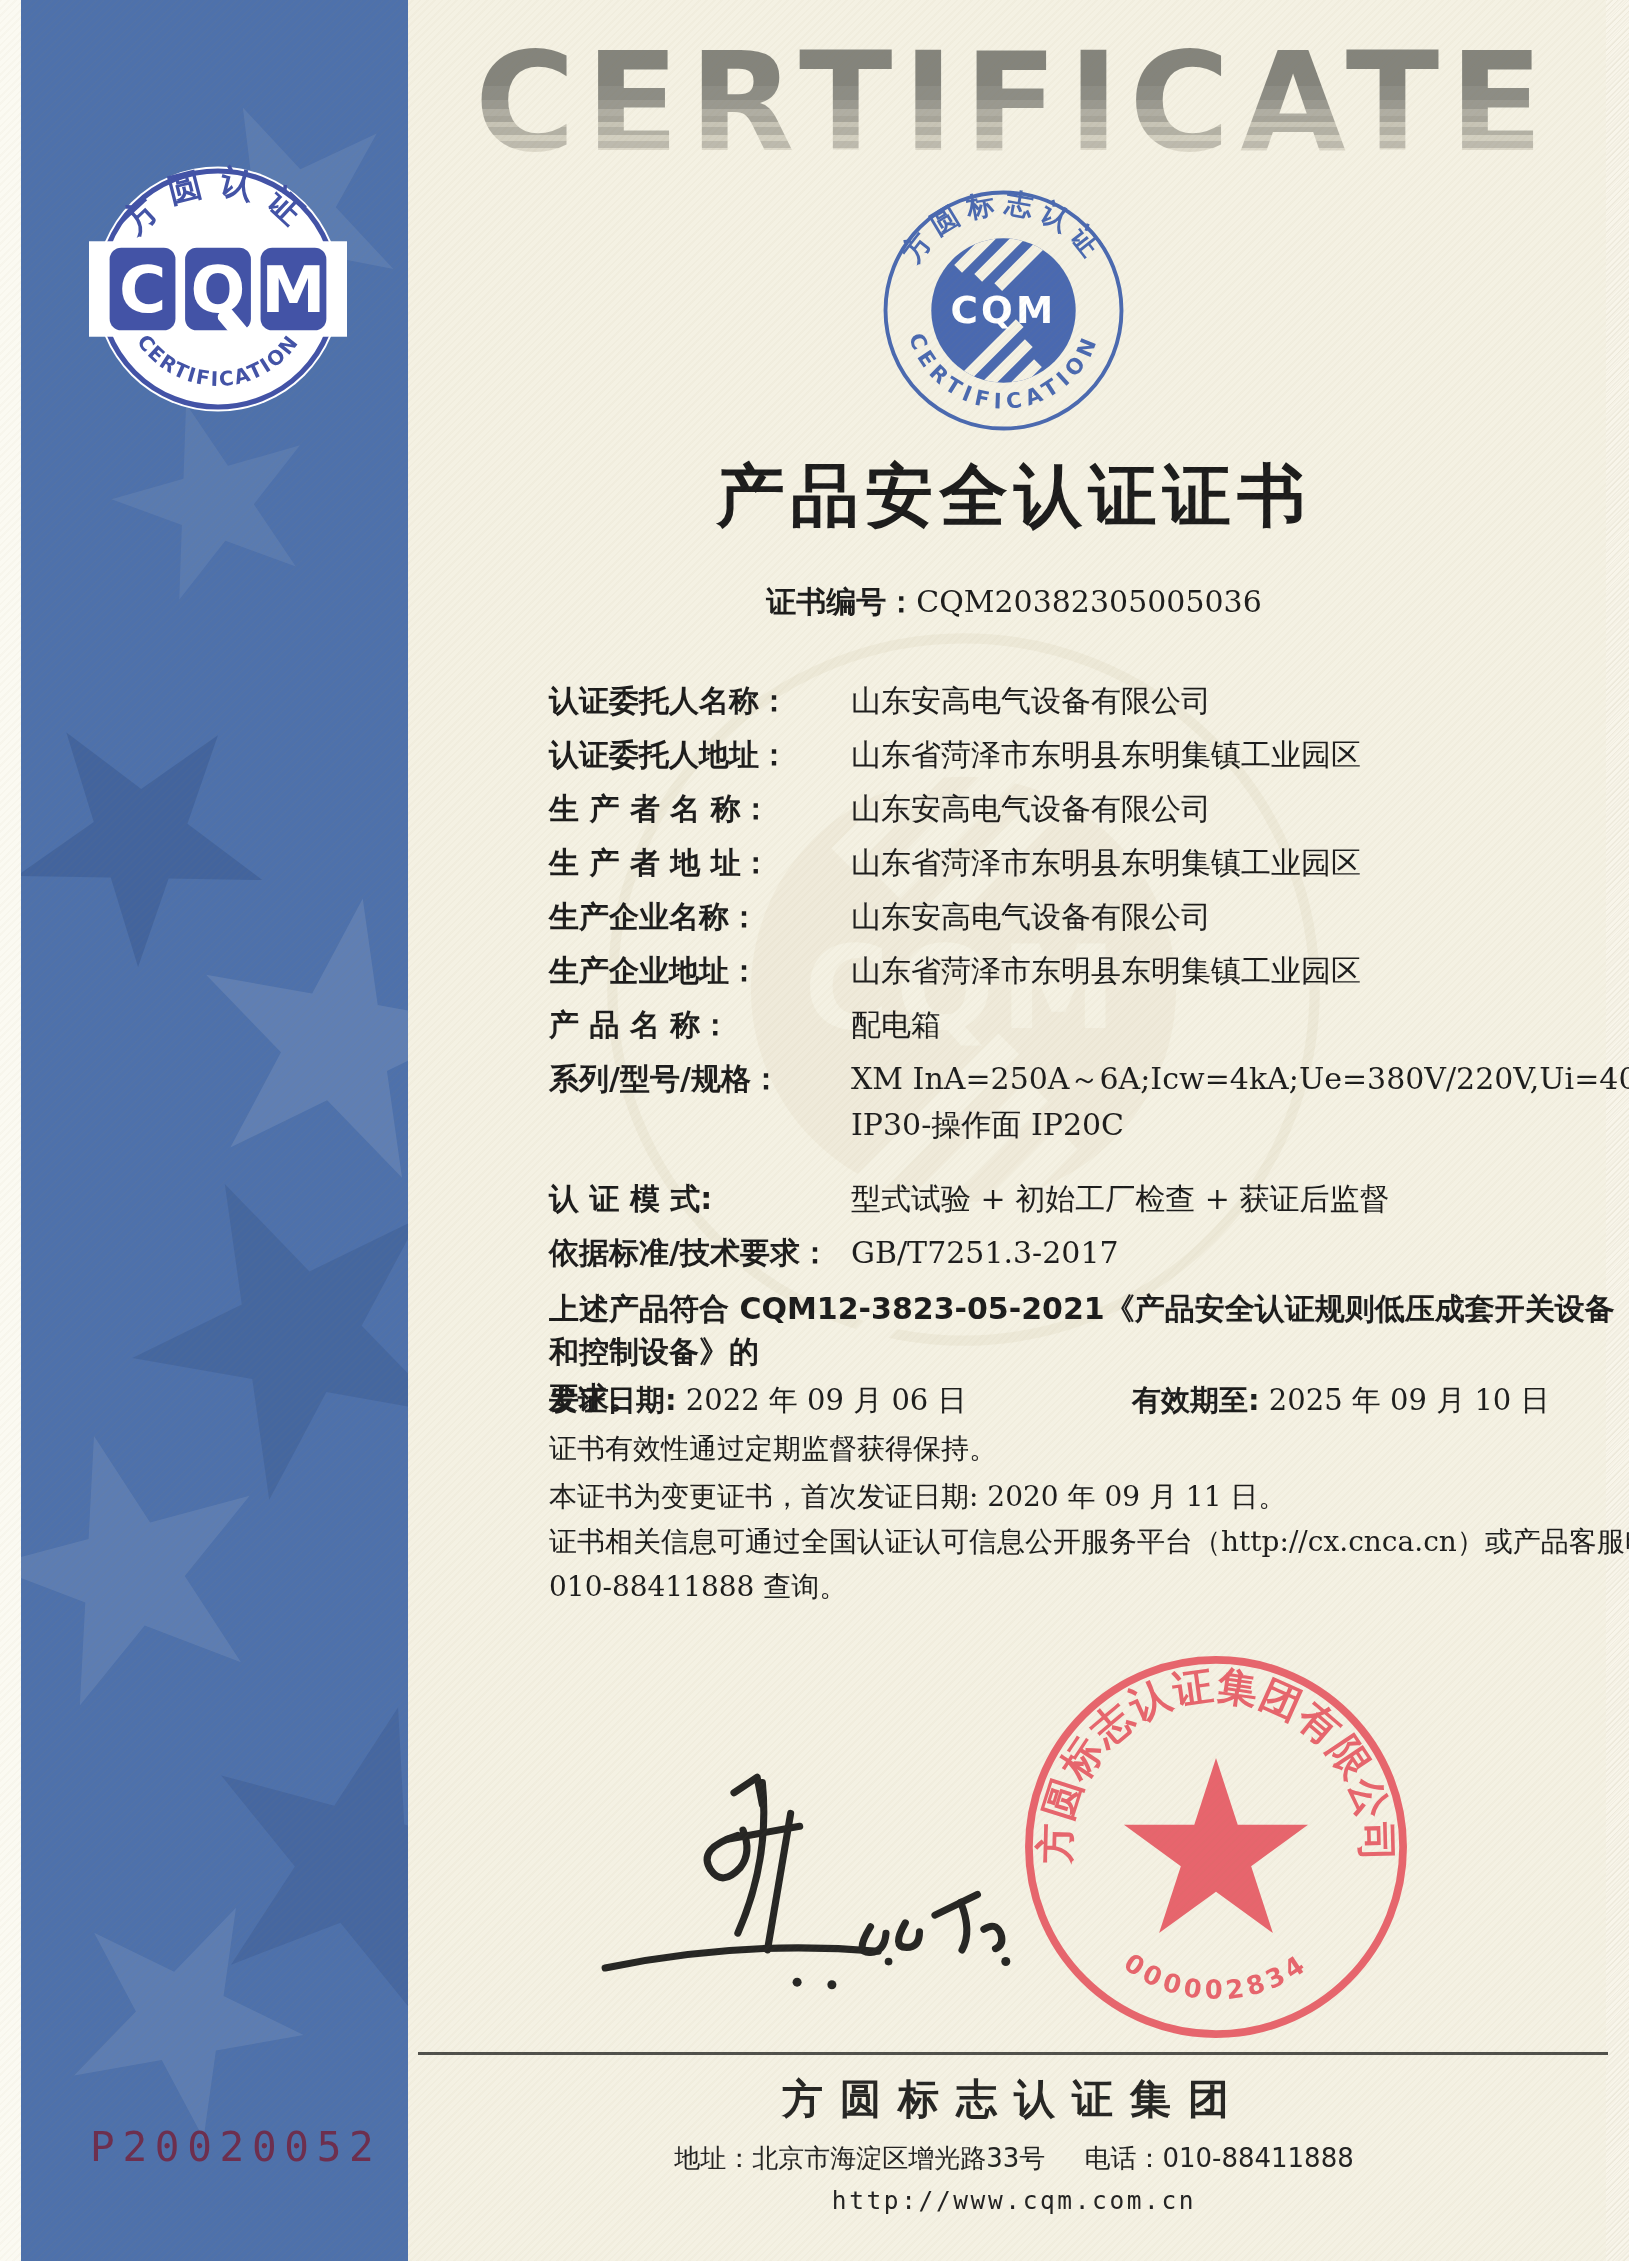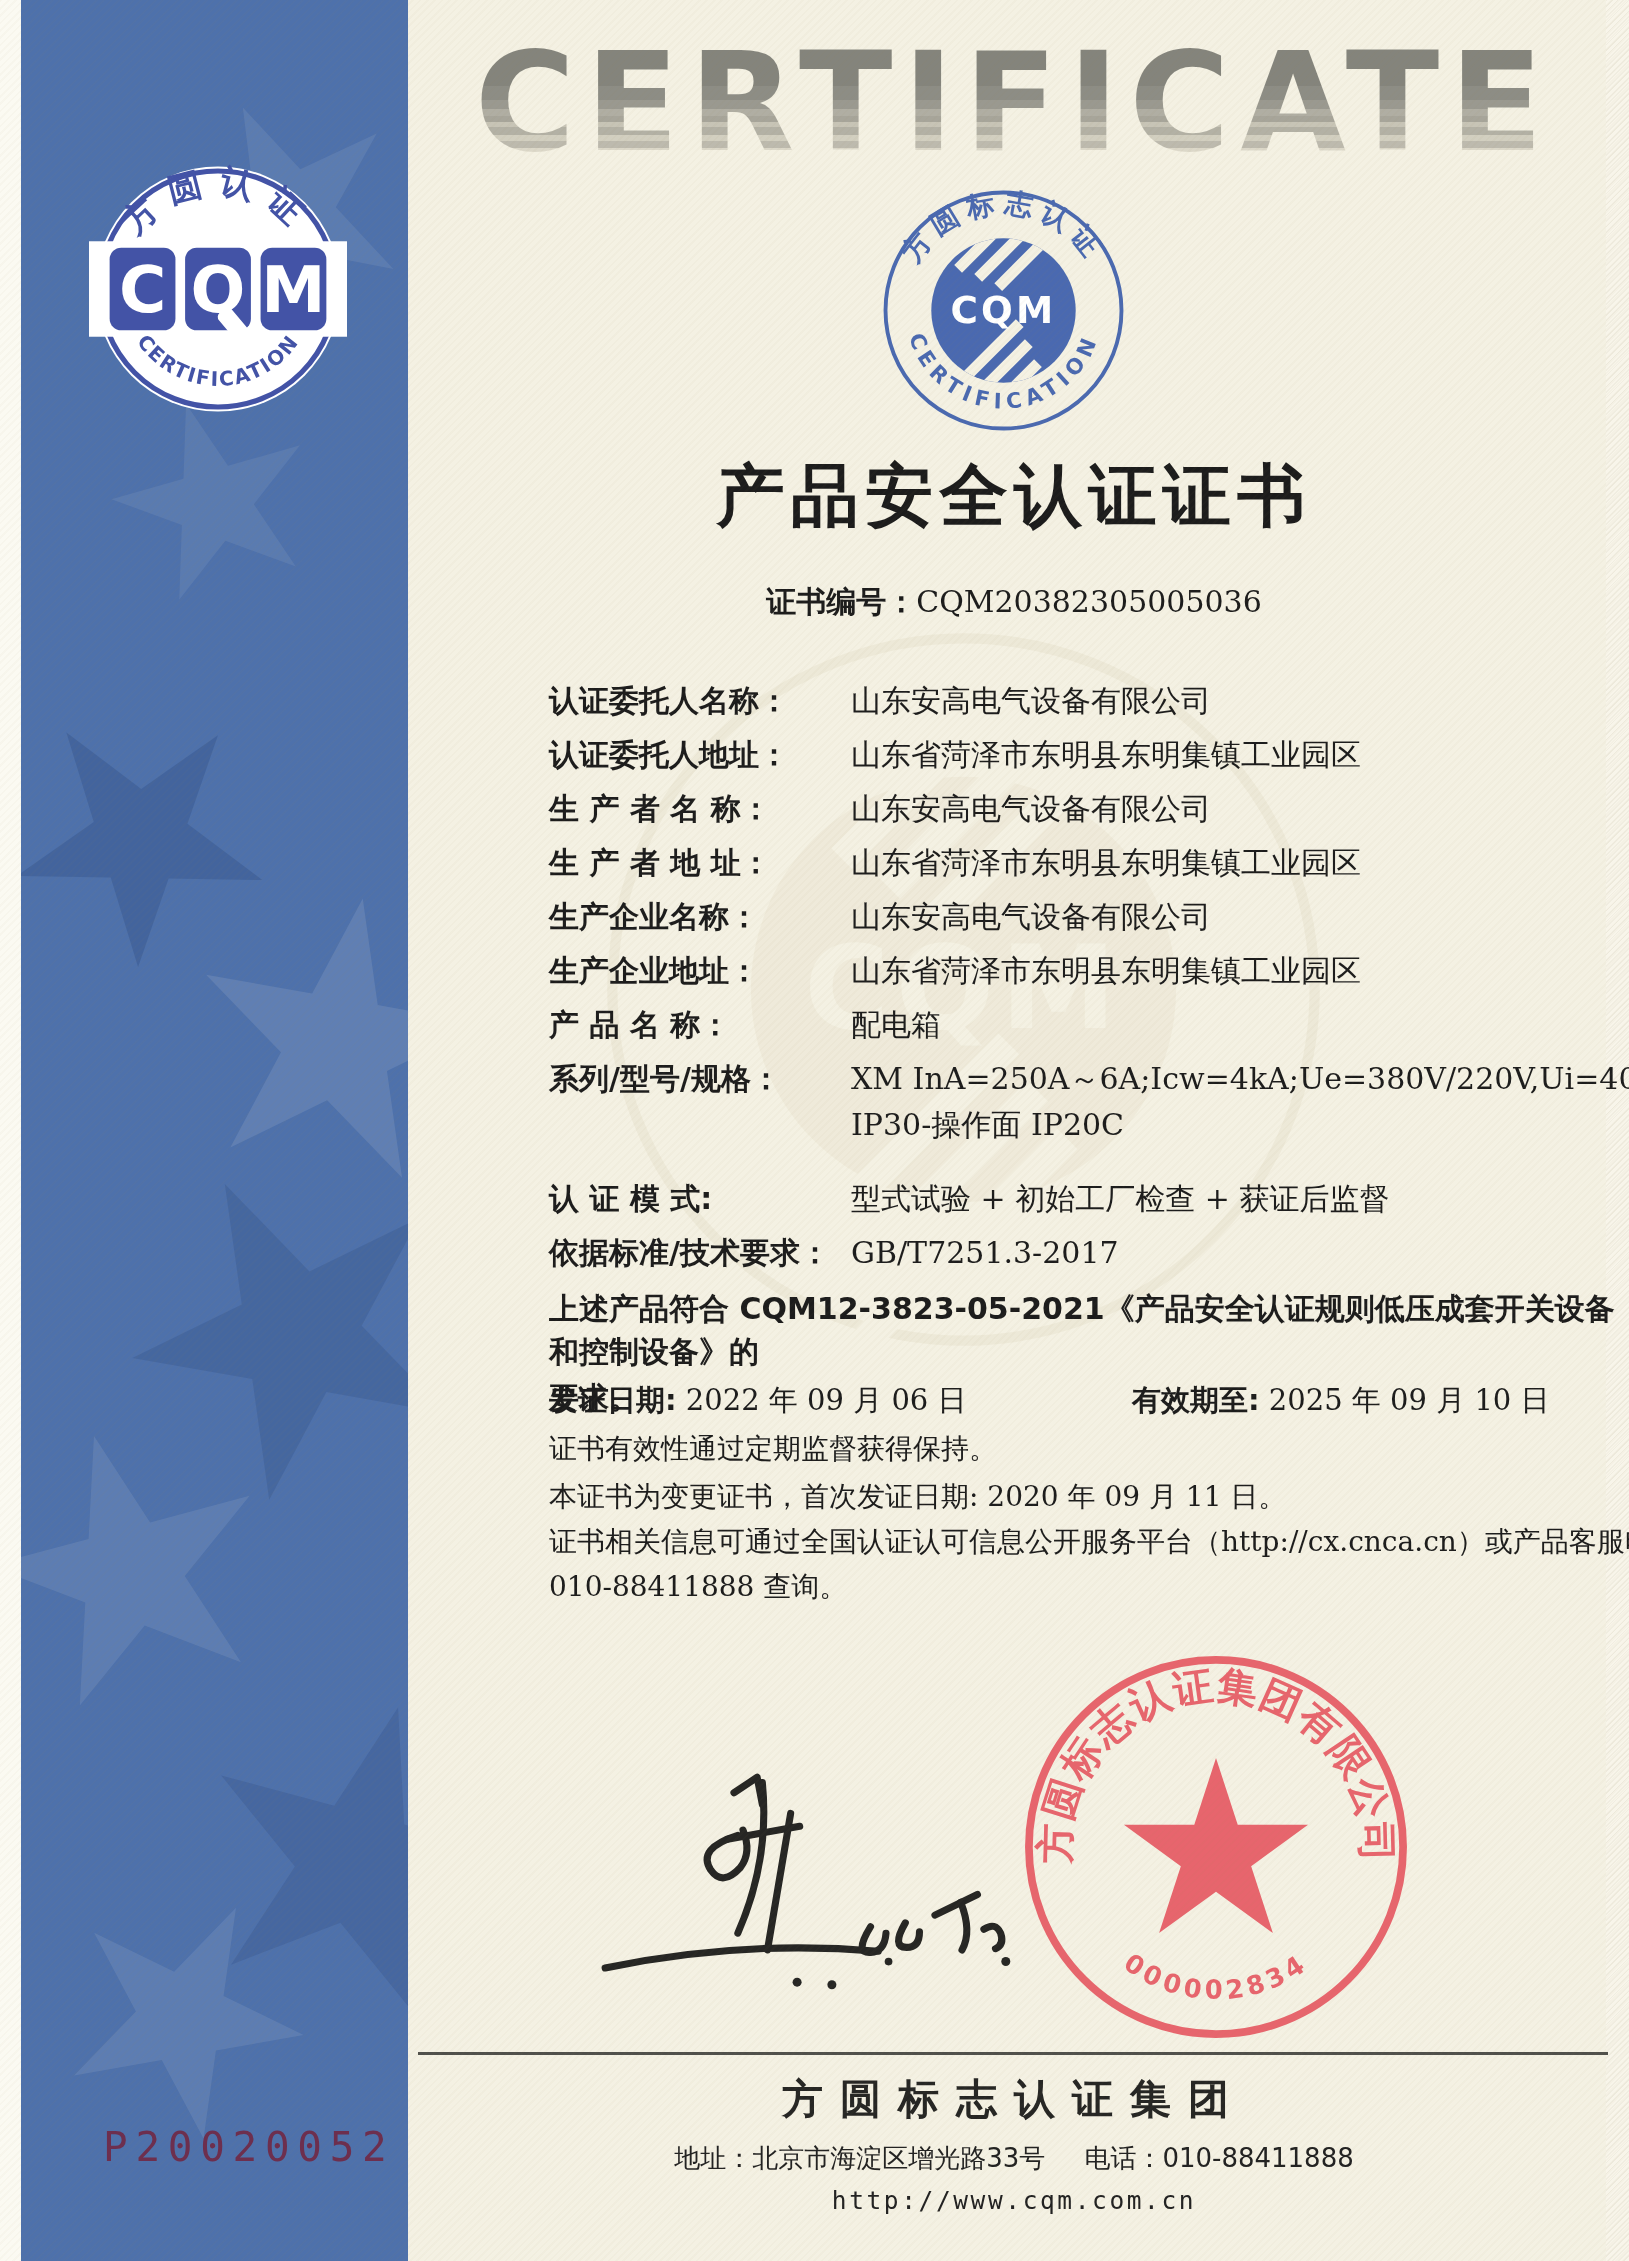--- a/index.html
+++ b/index.html
@@ -7,21 +7,21 @@
         font-family:"DejaVu Sans",sans-serif;color:#1c1c1c;}
   .page::after{content:"";position:absolute;inset:0;pointer-events:none;
         background:repeating-linear-gradient(135deg,rgba(150,130,80,0.035) 0 1.9px,transparent 1.9px 5.2px);}
   
   .edge-left{position:absolute;left:0;top:0;width:20.6px;height:2261px;background:#fbfaf2;}
   .edge-right{position:absolute;right:0;top:0;width:24.5px;height:2261px;background:#f8f5ea;
         background-image:repeating-linear-gradient(135deg,rgba(120,110,70,0.06) 0 1.3px,transparent 1.3px 3.9px);}
   
   .band{position:absolute;left:20.6px;top:0;width:387px;height:2261px;background:#4e71ab;overflow:hidden;}
   .band svg{position:absolute;left:0;top:0;}
-  .serial{position:absolute;left:103px;top:2123px;font-family:"DejaVu Sans Mono",monospace;
+  .serial{position:absolute;left:90px;top:2123px;font-family:"DejaVu Sans Mono",monospace;
         font-size:41px;letter-spacing:7.7px;color:#6d2f4e;z-index:3;}
   
   .badge-left{position:absolute;left:89px;top:160px;z-index:2;}
   .badge-center{position:absolute;left:881px;top:188px;}
   .watermark{position:absolute;left:593px;top:619px;opacity:0.16;}
   
   .heading{position:absolute;left:418px;top:28px;width:1192px;text-align:center;
         font-size:137px;font-weight:700;letter-spacing:10.3px;line-height:1.1;
         color:#8e8e86;white-space:nowrap;}
   @supports ((-webkit-background-clip:text) or (background-clip:text)){

